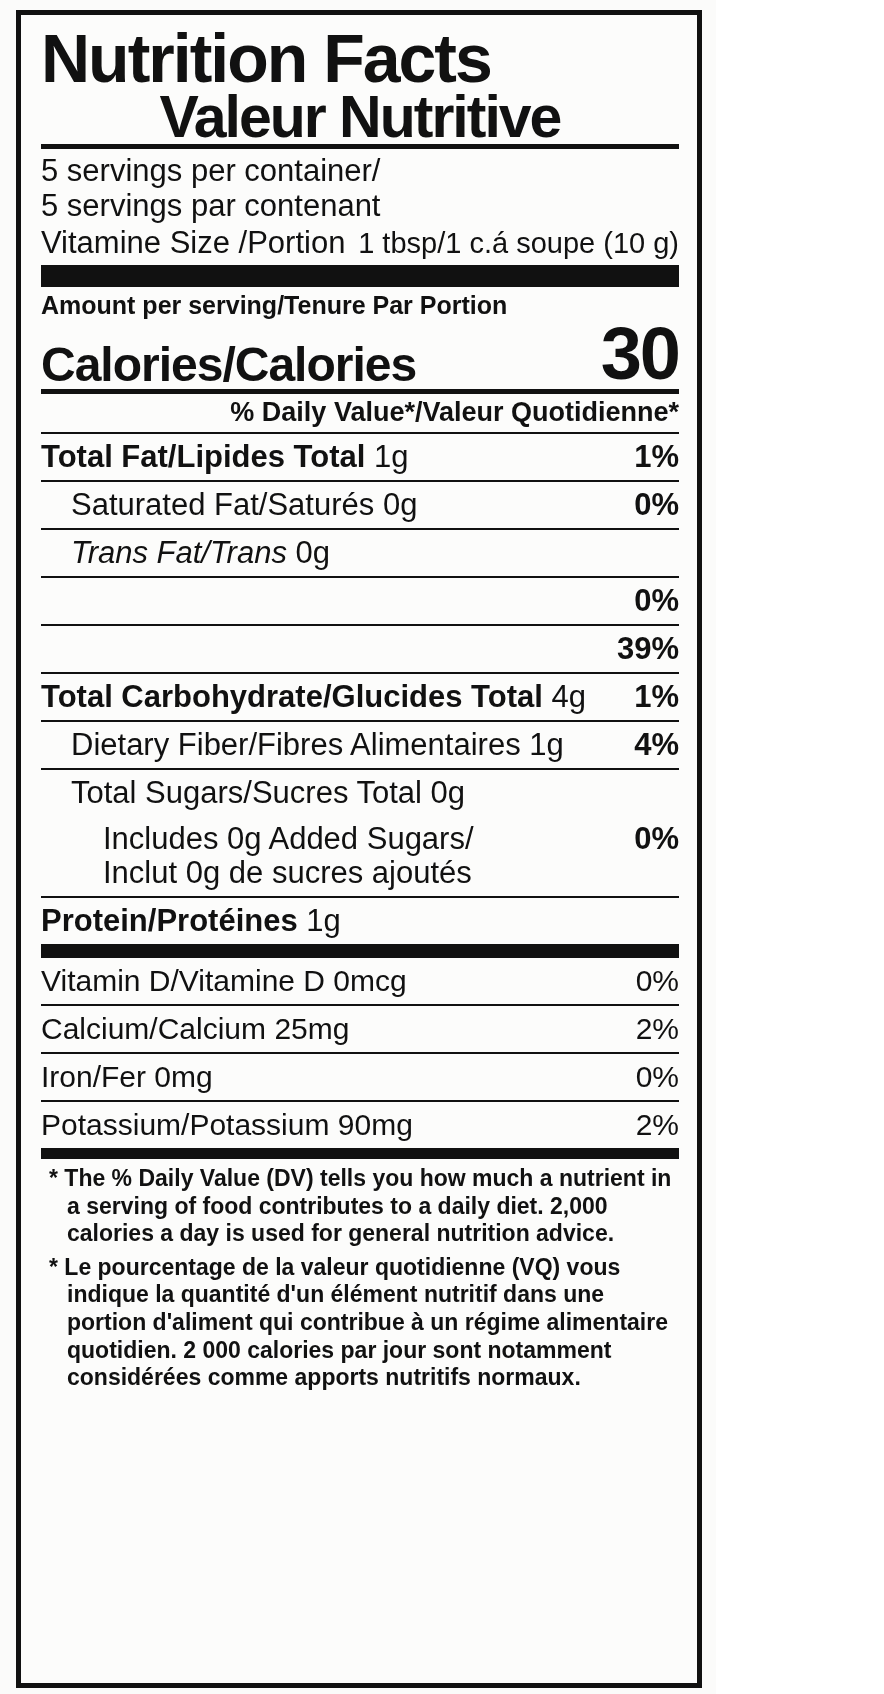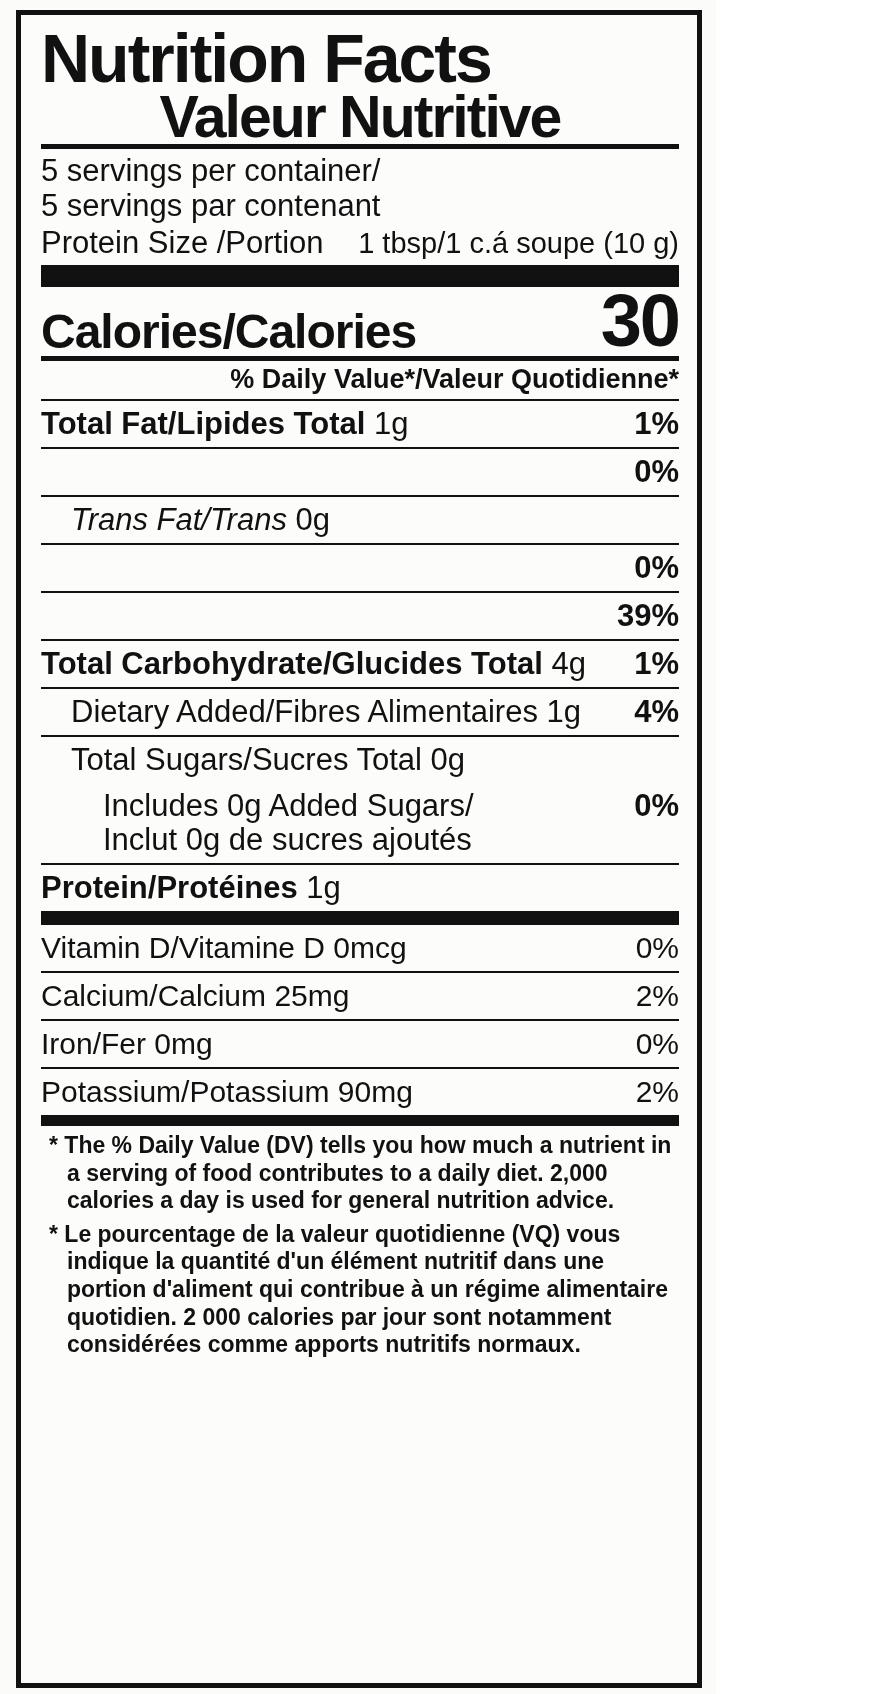--- a/index.html
+++ b/index.html
@@ -179,41 +179,43 @@
     </div>
 
     <div class="rule-med"></div>
 
     <div class="servings">
       <div>5 servings per container/</div>
       <div>5 servings par contenant</div>
     </div>
 
     <div class="serving-size-row">
-      <span>Protein Size /Portion</span>
+      <span>Vitamine Size /Portion</span>
       <span class="serving-size-amount">1 tbsp/1 c.á soupe (10 g)</span>
     </div>
 
     <div class="rule-thick"></div>
 
+    <div class="amount-per">Amount per serving/Tenure Par Portion</div>
     <div class="calories-row">
       <span class="calories-label">Calories/Calories</span>
       <span class="calories-value">30</span>
     </div>
 
     <div class="rule-med"></div>
 
     <div class="dv-header">% Daily Value*/Valeur Quotidienne*</div>
 
     <div class="nutrient-row first">
       <span class="nutrient-name bold"><span>Total Fat/Lipides Total</span> <span class="nutrient-amount" style="font-weight:normal">1g</span></span>
       <span class="nutrient-dv">1%</span>
     </div>
 
     <div class="nutrient-row">
+      <span class="nutrient-name indent1"><span>Saturated Fat/Saturés</span> <span>0g</span></span>
       <span class="nutrient-dv">0%</span>
     </div>
 
     <div class="nutrient-row">
       <span class="nutrient-name indent1"><span class="italic">Trans Fat/Trans</span> <span>0g</span></span>
       <span class="nutrient-dv"></span>
     </div>
 
     <div class="nutrient-row">
       <span class="nutrient-dv">0%</span>
@@ -222,21 +224,21 @@
     <div class="nutrient-row">
       <span class="nutrient-dv">39%</span>
     </div>
 
     <div class="nutrient-row">
       <span class="nutrient-name bold"><span>Total Carbohydrate/Glucides Total</span> <span style="font-weight:normal">4g</span></span>
       <span class="nutrient-dv">1%</span>
     </div>
 
     <div class="nutrient-row">
-      <span class="nutrient-name indent1"><span>Dietary Added/Fibres Alimentaires</span> <span>1g</span></span>
+      <span class="nutrient-name indent1"><span>Dietary Fiber/Fibres Alimentaires</span> <span>1g</span></span>
       <span class="nutrient-dv">4%</span>
     </div>
 
     <div class="nutrient-row">
       <span class="nutrient-name indent1"><span>Total Sugars/Sucres Total</span> <span>0g</span></span>
       <span class="nutrient-dv"></span>
     </div>
 
     <div class="nutrient-row" style="border-top:none;">
       <span class="nutrient-name indent2 two-line">

